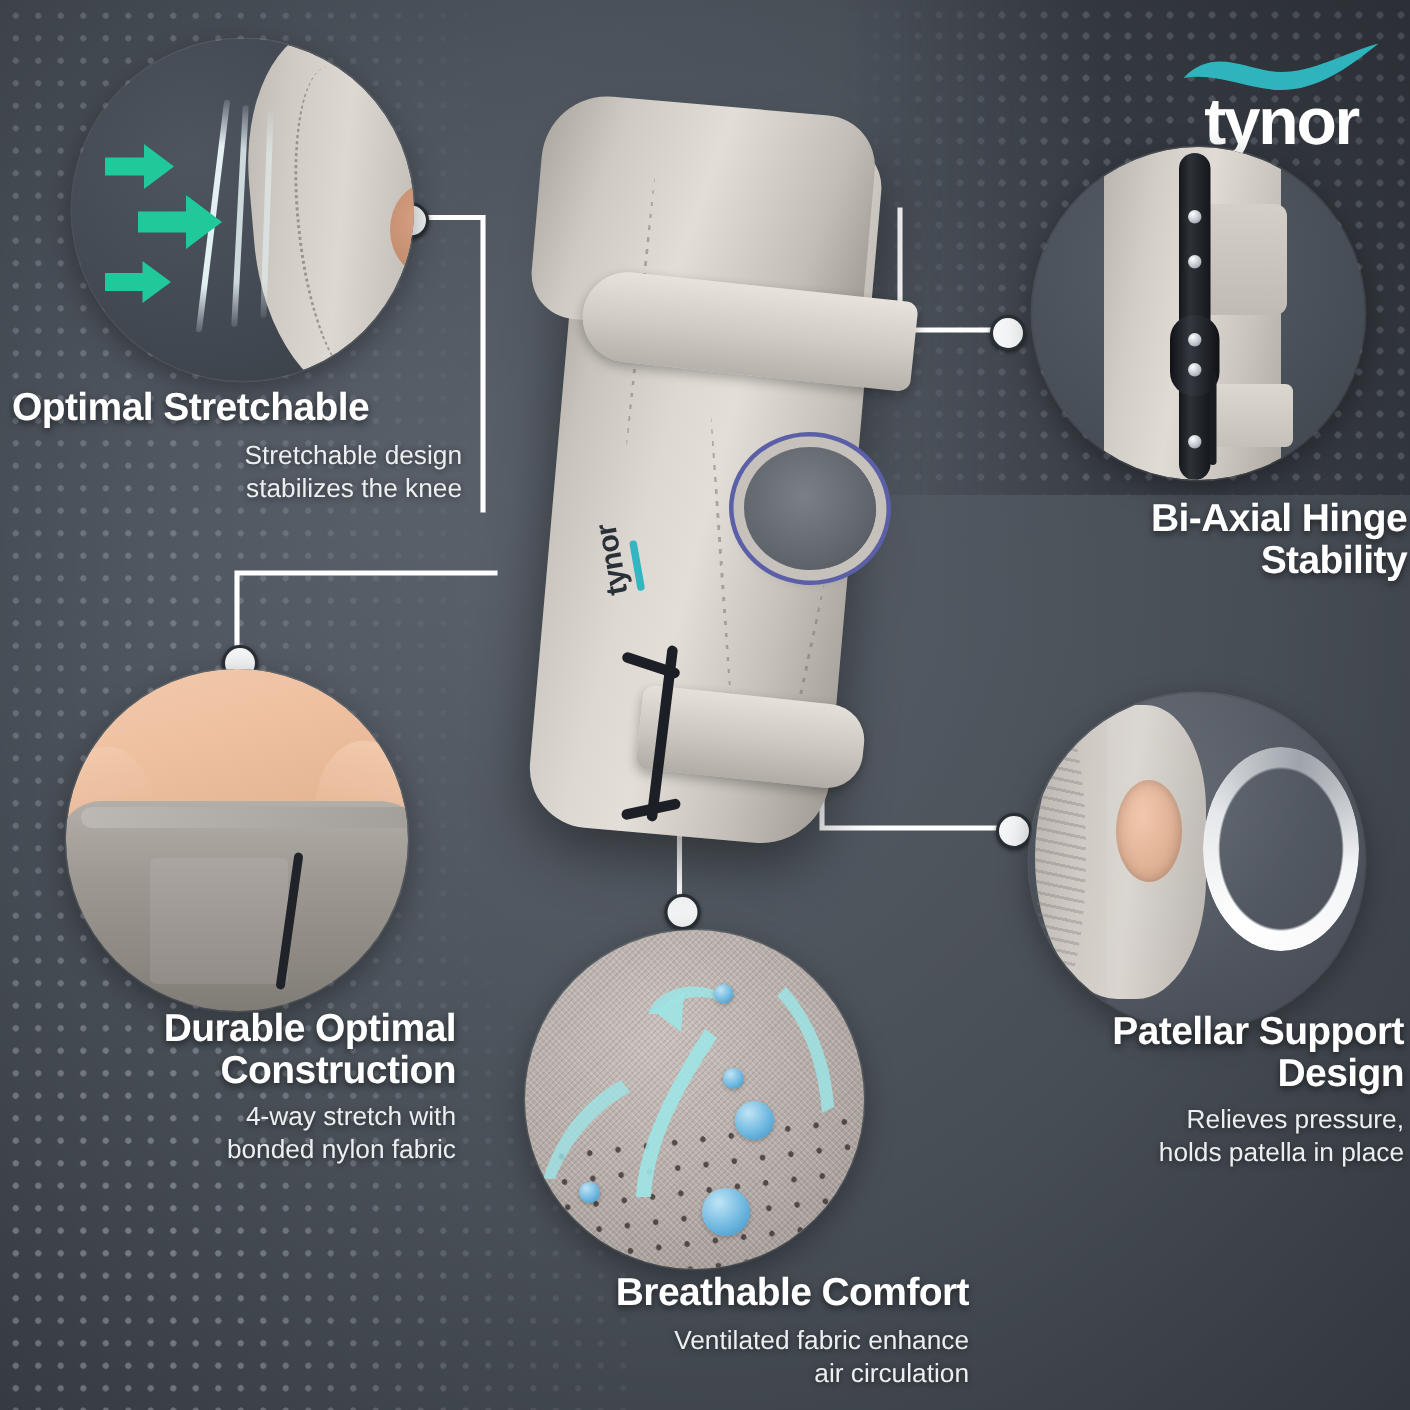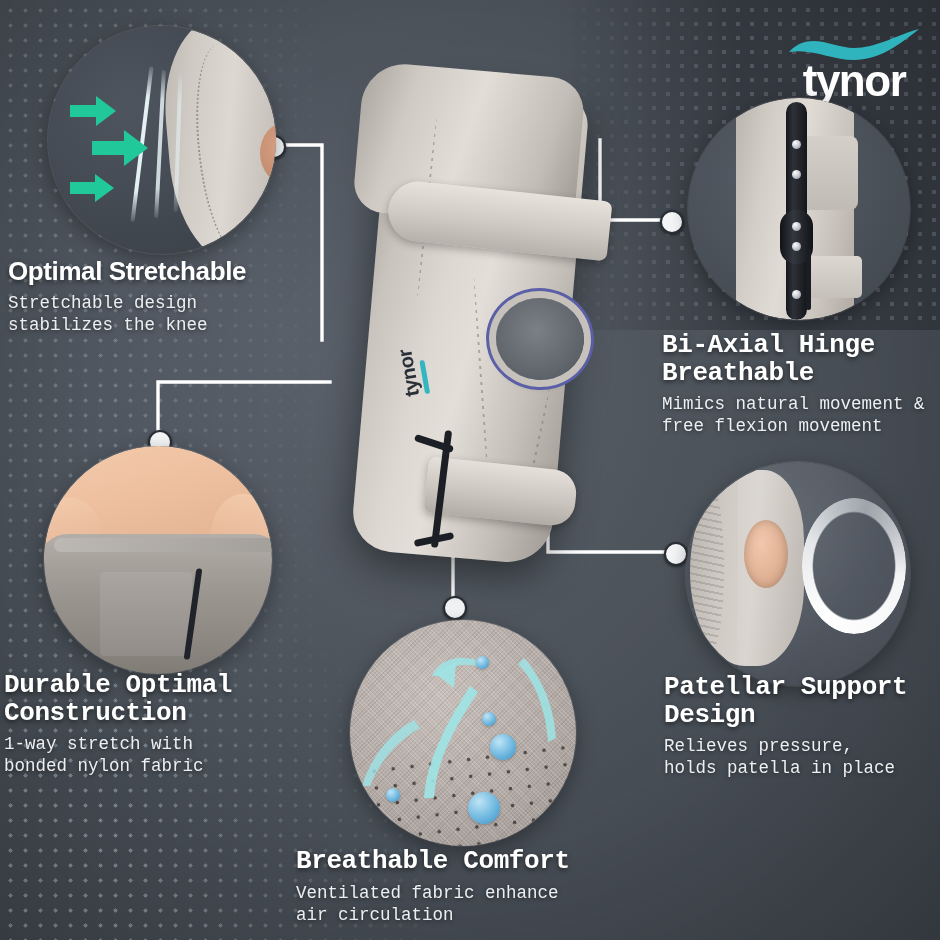--- a/index.html
+++ b/index.html
@@ -282,21 +282,21 @@
     text-shadow:0 2px 5px rgba(0,0,0,.55);
     white-space:pre-line;
   }
   .feature-text .desc{
     font-weight:400;font-size:17.5px;line-height:1.26;
     color:#eceff2;margin-top:6px;
     text-shadow:0 1px 4px rgba(0,0,0,.5);
     white-space:pre-line;
   }
   .ta-left{text-align:left;}
-  .ta-center{text-align:left;font-family:Liberation Mono, monospace;}
+  .ta-center{text-align:right;}
 
   .t1{left:8px;top:258px;width:300px;}
   .t2{left:662px;top:332px;width:276px;}
   .t3{left:4px;top:672px;width:300px;}
   .t4{left:664px;top:674px;width:272px;}
   .t5{left:296px;top:848px;width:350px;}
 </style>
 </head>
 <body>
 
@@ -445,29 +445,27 @@
   </div>
 
   <div class="feature-text t1 ta-left">
     <div class="title">Optimal Stretchable</div>
     <div class="desc ta-center">Stretchable design
 stabilizes the knee</div>
   </div>
 
   <div class="feature-text t2 ta-center">
     <div class="title">Bi-Axial Hinge
-Breathable</div>
-    <div class="desc">Mimics natural movement &amp;
-free flexion movement</div>
+Stability</div>
   </div>
 
   <div class="feature-text t3 ta-center">
     <div class="title">Durable Optimal
 Construction</div>
-    <div class="desc">1-way stretch with
+    <div class="desc">4-way stretch with
 bonded nylon fabric</div>
   </div>
 
   <div class="feature-text t4 ta-center">
     <div class="title">Patellar Support
 Design</div>
     <div class="desc">Relieves pressure,
 holds patella in place</div>
   </div>
 

